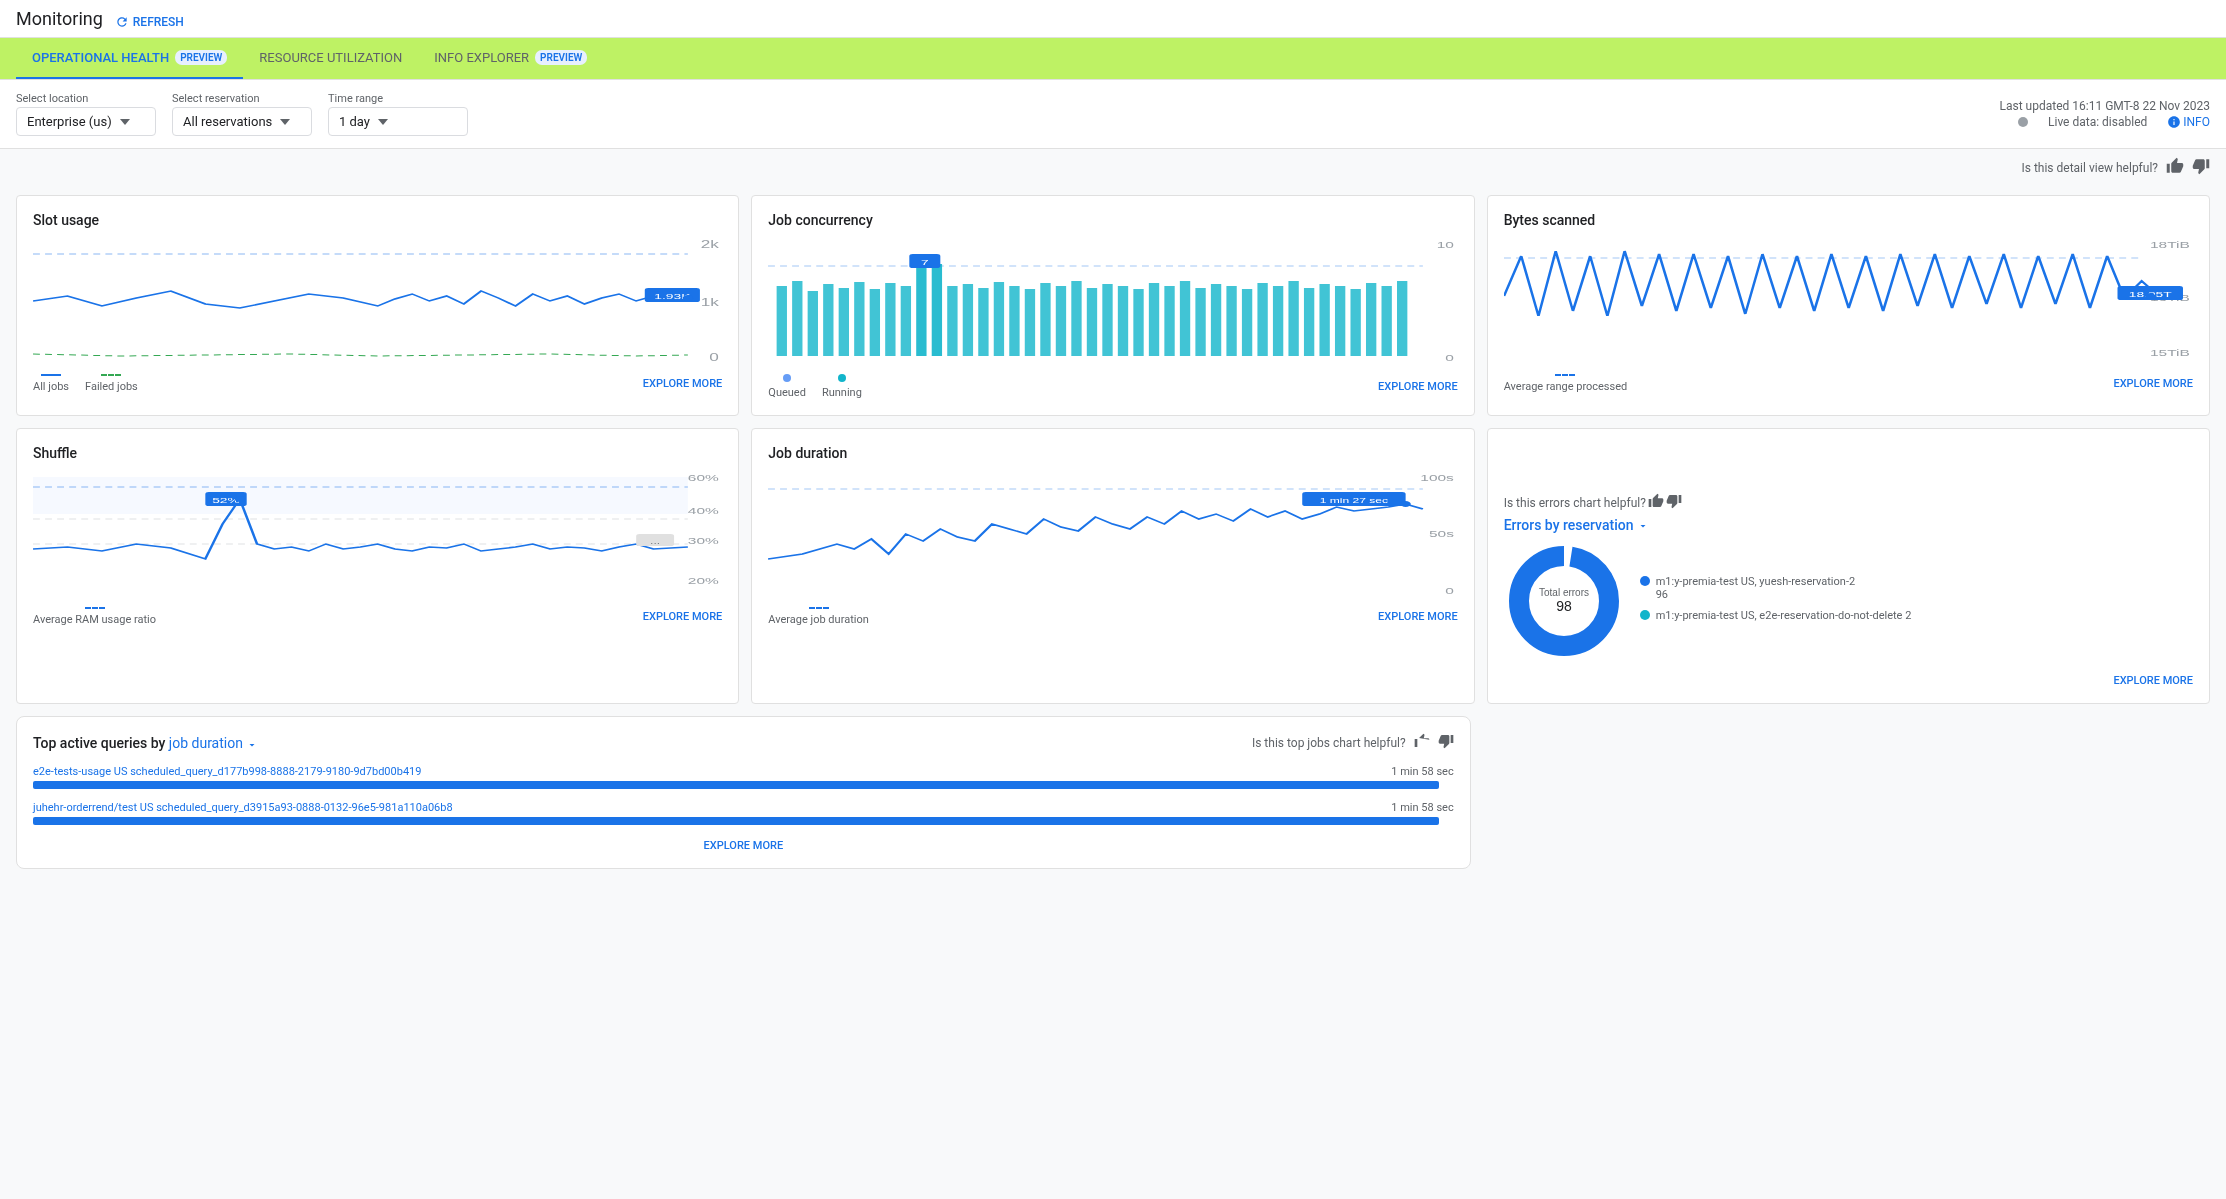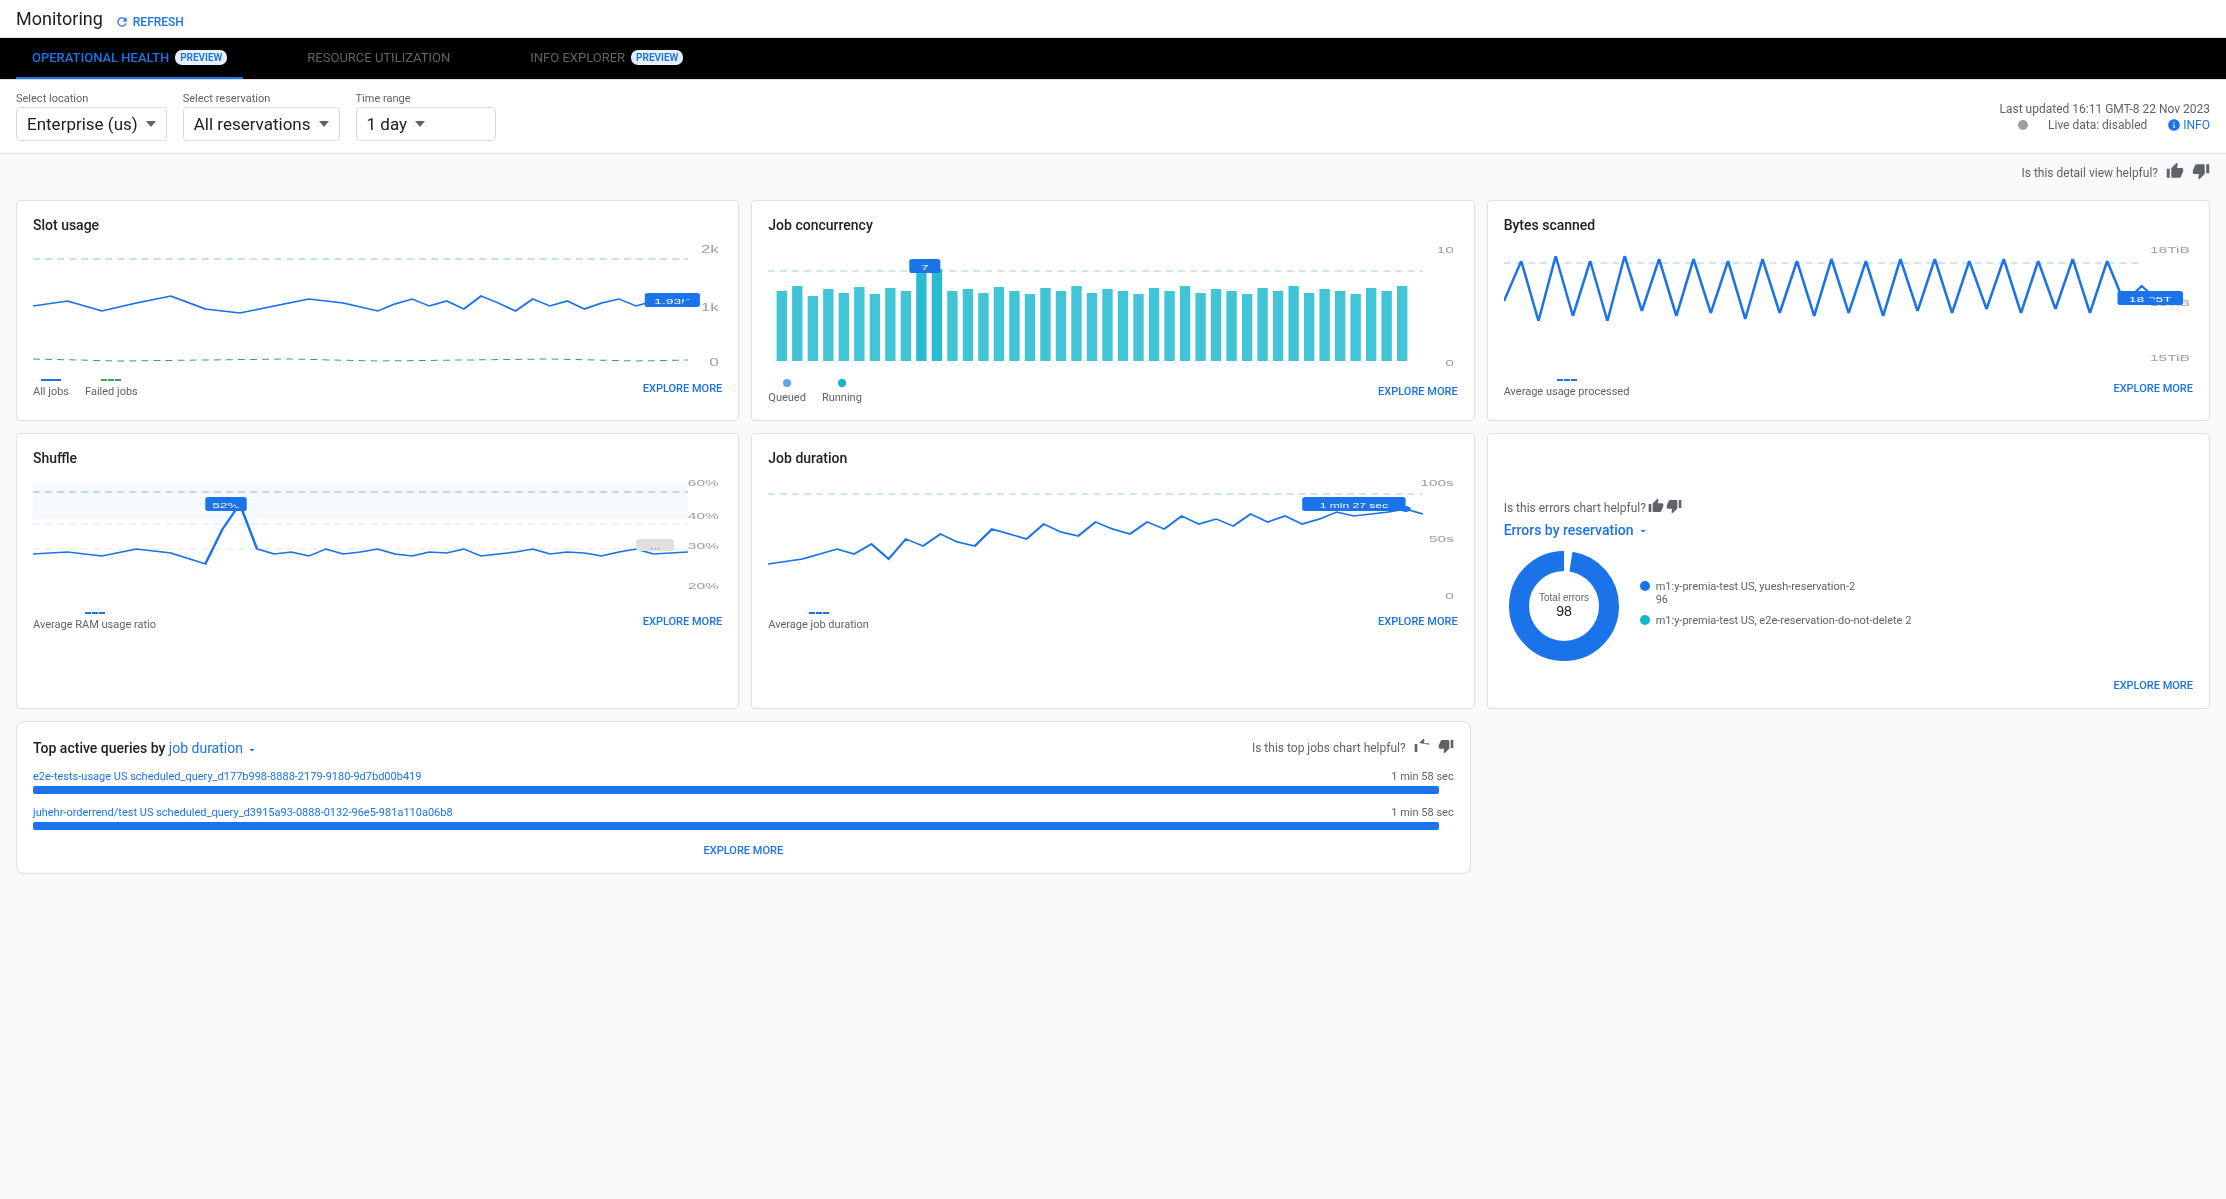--- a/index.html
+++ b/index.html
@@ -2,29 +2,29 @@
 <html><head>
   <meta charset="utf-8">
   <style>
     * { box-sizing: border-box; margin: 0; padding: 0; }
     body { font-family: 'Google Sans', Roboto, Arial, sans-serif; font-size: 13px; background: #f8f9fa; color: #202124; }
     
     .header { display: flex; align-items: flex-end; padding: 8px 16px; background: #fff; border-bottom: 1px solid #e0e0e0; }
     .header-title { font-size: 18px; font-weight: 400; color: #202124; margin-right: 12px; }
     .refresh-btn { display: flex; align-items: center; gap: 4px; color: #1a73e8; font-size: 12px; font-weight: 500; cursor: pointer; text-transform: uppercase; }
     
-    .tabs { display: flex; align-items: center; padding: 0 16px; background: #000000; border-bottom: 1px solid #e0e0e0; gap: 48px; }
+    .tabs { display: flex; align-items: center; padding: 0 16px; background: #bef264; border-bottom: 1px solid #e0e0e0; }
     .tab { padding: 12px 16px; font-size: 13px; color: #5f6368; cursor: pointer; border-bottom: 2px solid transparent; display: flex; align-items: center; gap: 6px; }
     .tab.active { color: #1a73e8; border-bottom: 2px solid #1a73e8; font-weight: 500; }
     .preview-badge { background: #e8f0fe; color: #1a73e8; font-size: 10px; font-weight: 600; padding: 2px 5px; border-radius: 7px; }
     
     .toolbar { display: flex; align-items: center; padding: 12px 16px; background: #fff; border-bottom: 1px solid #e0e0e0; gap: 16px; }
     .select-group { display: flex; flex-direction: column; gap: 2px; }
     .select-label { font-size: 11px; color: #5f6368; }
-    .select-box { display: flex; align-items: center; border: 1px solid #dadce0; border-radius: 4px; padding: 6px 10px; background: #fff; cursor: pointer; min-width: 140px; font-size: 17px; gap: 8px; }
+    .select-box { display: flex; align-items: center; border: 1px solid #dadce0; border-radius: 4px; padding: 6px 10px; background: #fff; cursor: pointer; min-width: 140px; font-size: 13px; gap: 8px; }
     .spacer { flex: 1; }
     .last-updated { font-size: 12px; color: #5f6368; text-align: right; }
     .live-data { display: flex; align-items: center; gap: 20px; font-size: 12px; color: #5f6368; justify-content: flex-end; margin-top: 2px; }
     .live-dot { width: 10px; height: 10px; border-radius: 50%; background: #9aa0a6; }
     
     .helpful { display: flex; align-items: center; justify-content: flex-end; padding: 8px 16px; font-size: 12px; color: #5f6368; gap: 8px; }
     .thumb-btn { cursor: pointer; color: #5f6368; font-size: 16px; }
     
     .dashboard { padding: 8px 16px; }
     .chart-grid { display: grid; grid-template-columns: 1fr 1fr 1fr; gap: 12px; margin-bottom: 12px; }
@@ -270,21 +270,21 @@
           <rect x="356" y="50" width="38" height="14" fill="#1a73e8" rx="2"></rect>
           <text x="375" y="61" text-anchor="middle" font-size="8" fill="white">18.95T</text>
           <circle cx="375" cy="60" r="3" fill="#1a73e8"></circle>
         </svg>
         
       </div>
       <div class="chart-footer">
         <div class="legend">
           <div class="legend-item">
             <div class="legend-line" style="border-top: 2px dashed #1a73e8;"></div>
-            <span>Average usage processed</span>
+            <span>Average range processed</span>
           </div>
         </div>
         <span class="explore-more">EXPLORE MORE</span>
       </div>
     </div>
   </div>
 
   <div class="chart-grid">
 
     <div class="chart-card">

